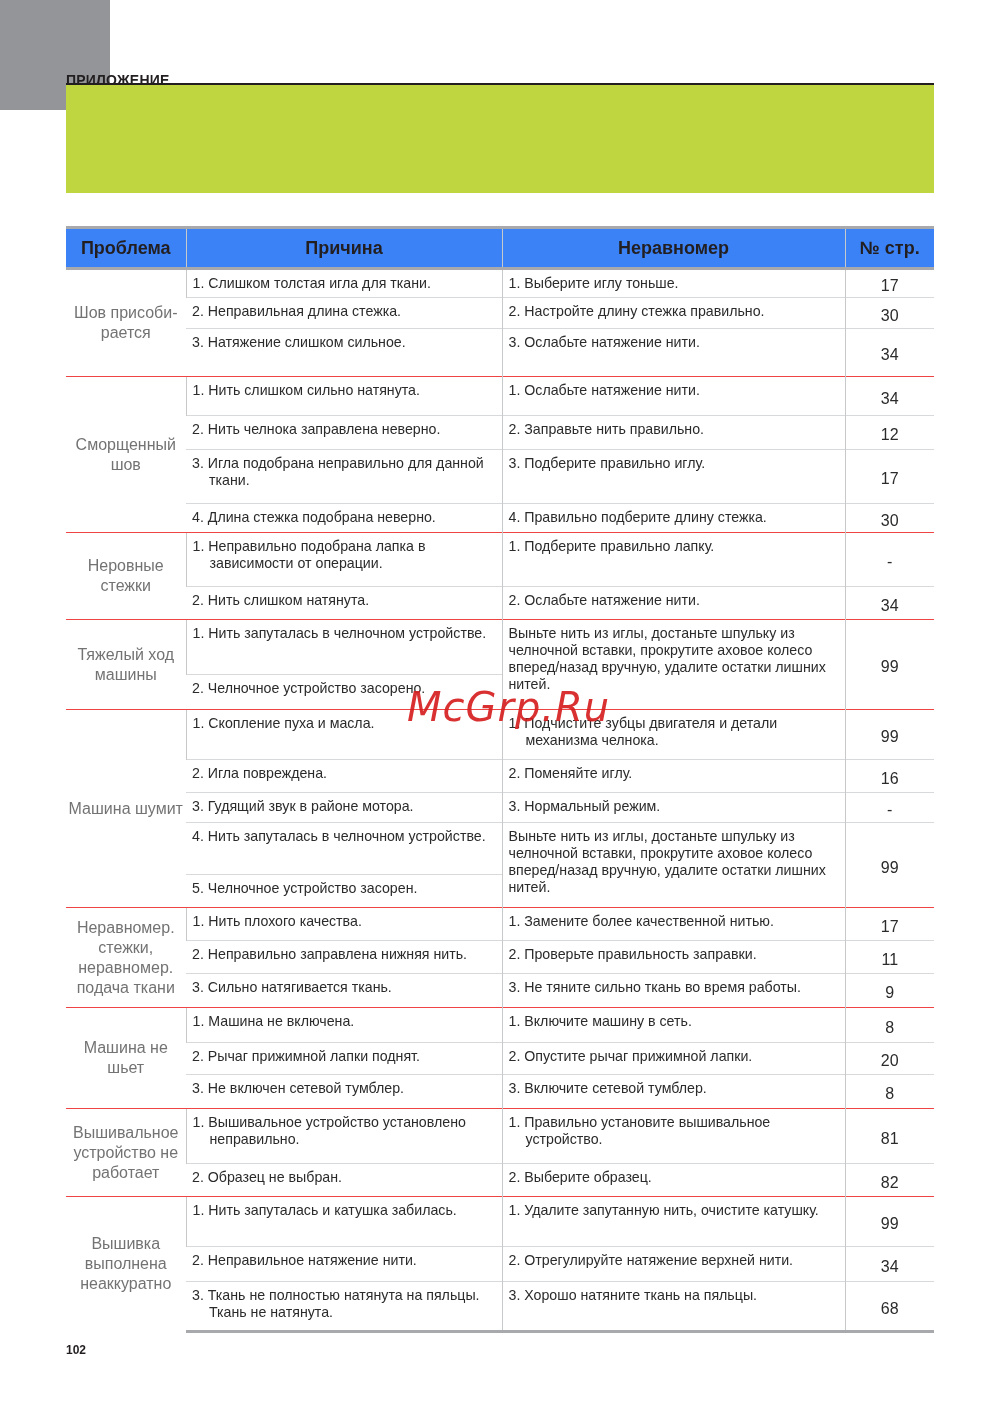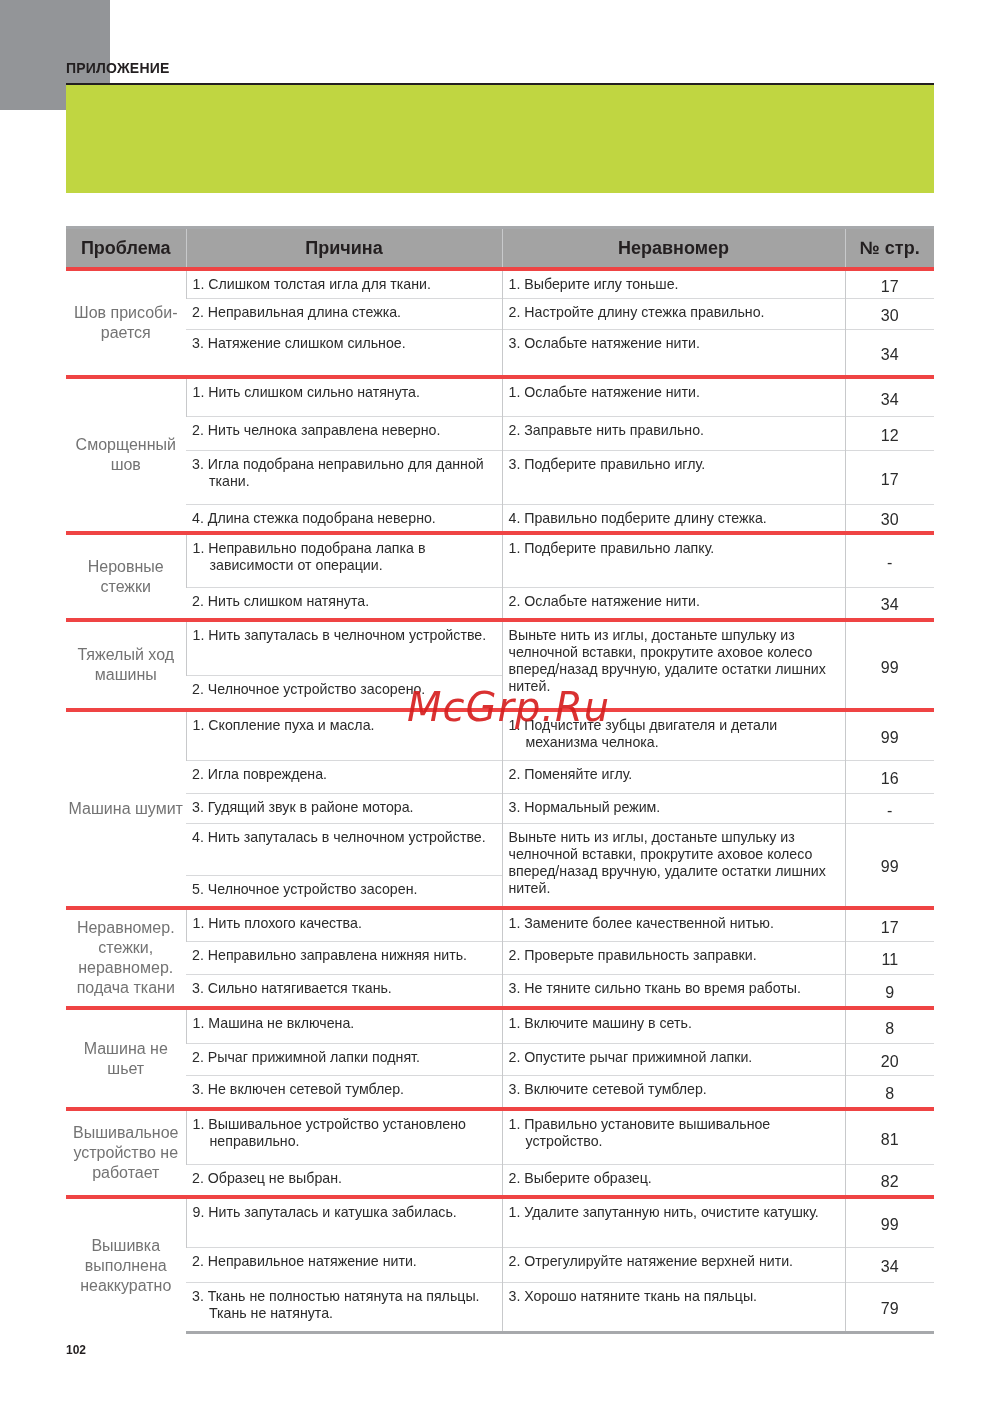--- a/index.html
+++ b/index.html
@@ -1,29 +1,29 @@
 <!DOCTYPE html>
 <html><head>
 <meta charset="utf-8">
 <style>
   html, body { margin:0; padding:0; }
   body { width:1000px; height:1412px; position:relative; background:#ffffff; font-family:"Liberation Sans", sans-serif; color:#2a2a2a; overflow:hidden; }
   .corner { position:absolute; left:0; top:0; width:110px; height:110px; background:#939598; }
-  .section-label { position:absolute; left:66px; top:60px; font-size:14px; font-weight:bold; color:#231f20; letter-spacing:0.2px; }
+  .section-label { position:absolute; left:66px; top:72px; font-size:14px; font-weight:bold; color:#231f20; letter-spacing:0.2px; }
   .top-rule { position:absolute; left:66px; top:83px; width:868px; height:2px; background:#231f20; }
   .green-band { position:absolute; left:66px; top:85px; width:868px; height:108px; background:#c0d641; }
   table.tbl { position:absolute; left:66px; top:226px; width:868px; border-collapse:collapse; table-layout:fixed; font-size:14.2px; color:#2b2b2b; }
   .tbl col.c1 { width:120px; } .tbl col.c2 { width:316px; } .tbl col.c3 { width:343px; } .tbl col.c4 { width:89px; }
-  .tbl th { background:#a3a3a3; font-size:18px; font-weight:bold; color:#231f20; height:38px; border-top:3px solid #a7a9ac; border-bottom:3px solid #a7a9ac; border-left:1px solid #c8c9cb; text-align:center; padding:0; }
+  .tbl th { background:#3b82f6; font-size:18px; font-weight:bold; color:#231f20; height:38px; border-top:3px solid #a7a9ac; border-bottom:3px solid #a7a9ac; border-left:1px solid #c8c9cb; text-align:center; padding:0; }
   .tbl th:first-child { border-left:none; }
   .tbl td { border-left:1px solid #c8c9cb; border-top:1px solid #d8d9db; vertical-align:top; padding:5px 6px 0 6px; line-height:17px; }
   .tbl td:first-child { border-left:none; }
   .tbl td.problem { font-size:16px; line-height:20px; text-align:center; vertical-align:middle; padding:0 2px; color:#737373; }
   .tbl td.page { text-align:center; vertical-align:middle; font-size:16px; padding:4px 0 0 0;margin-left:6px; }
-  .tbl tr.gstart td { border-top:4px solid #ef4444; }
+  .tbl tr.gstart td { border-top:1px solid #ef4444; }
   .tbl tr.last td { border-bottom:3px solid #a7a9ac; }
   .item { display:block; padding-left:17px; text-indent:-17px; }
   .page-number { position:absolute; left:66px; top:1343px; font-size:12px; font-weight:bold; color:#231f20; }
   .watermark { position:absolute; left:407px; top:684px; font-size:40px; font-style:italic; color:#d62020; font-family:"DejaVu Sans", sans-serif; letter-spacing:1px; opacity:0.92; pointer-events:none; }
 </style>
 </head>
 <body>
 
 <div class="corner"></div>
 <div class="section-label">ПРИЛОЖЕНИЕ</div>
@@ -263,21 +263,21 @@
         </td>
       <td>
           <span class="item">2. Выберите образец.</span>
         </td>
       <td class="page">82</td>
     </tr>
 
     <tr class="gstart" style="height:50px">
       <td class="problem" rowspan="3">Вышивка выполнена неаккуратно</td>
       <td>
-          <span class="item">9. Нить запуталась и катушка забилась.</span>
+          <span class="item">1. Нить запуталась и катушка забилась.</span>
         </td>
       <td>
           <span class="item">1. Удалите запутанную нить, очистите катушку.</span>
         </td>
       <td class="page">99</td>
     </tr>
     <tr style="height:35px">
       <td>
           <span class="item">2. Неправильное натяжение нити.</span>
         </td>
@@ -286,19 +286,19 @@
         </td>
       <td class="page">34</td>
     </tr>
     <tr class="last" style="height:50px">
       <td>
           <span class="item">3. Ткань не полностью натянута на пяльцы. Ткань не натянута.</span>
         </td>
       <td>
           <span class="item">3. Хорошо натяните ткань на пяльцы.</span>
         </td>
-      <td class="page">79</td>
+      <td class="page">68</td>
     </tr>
   </tbody>
 </table>
 
 <div class="watermark">McGrp.Ru</div>
 <div class="page-number">102</div>
 
 </body></html>

